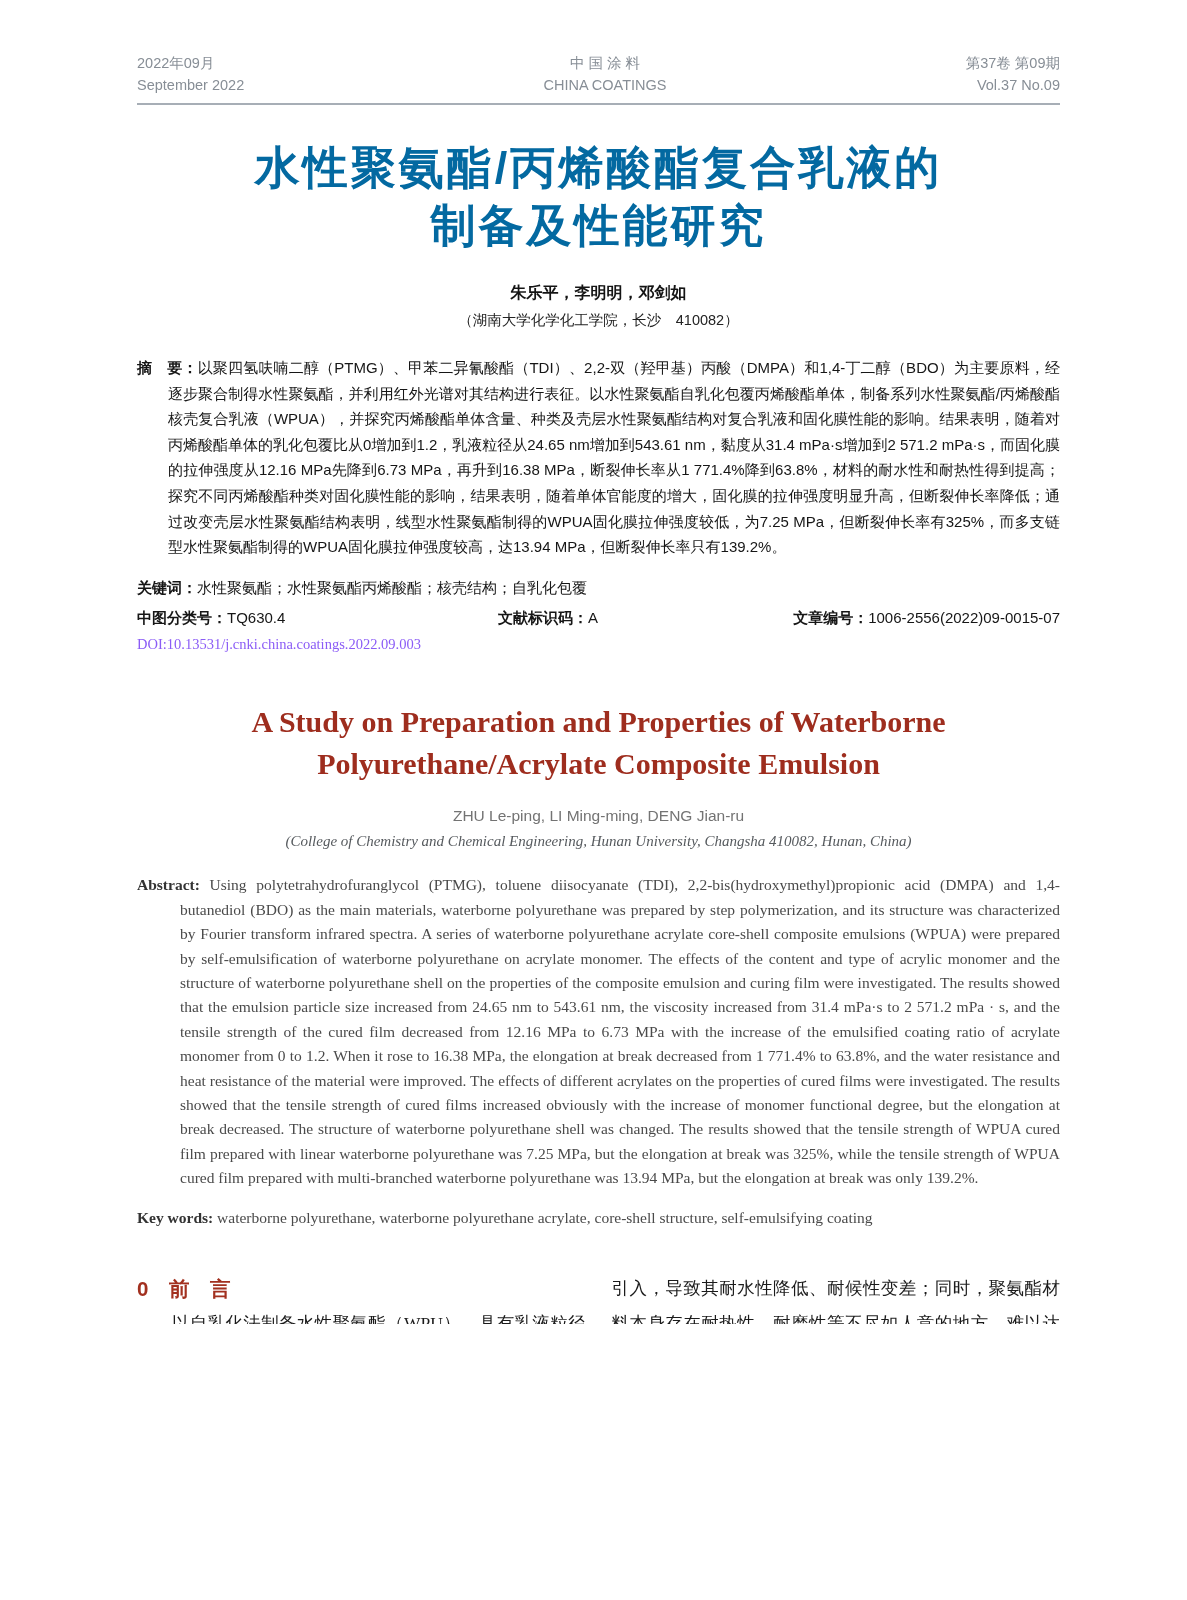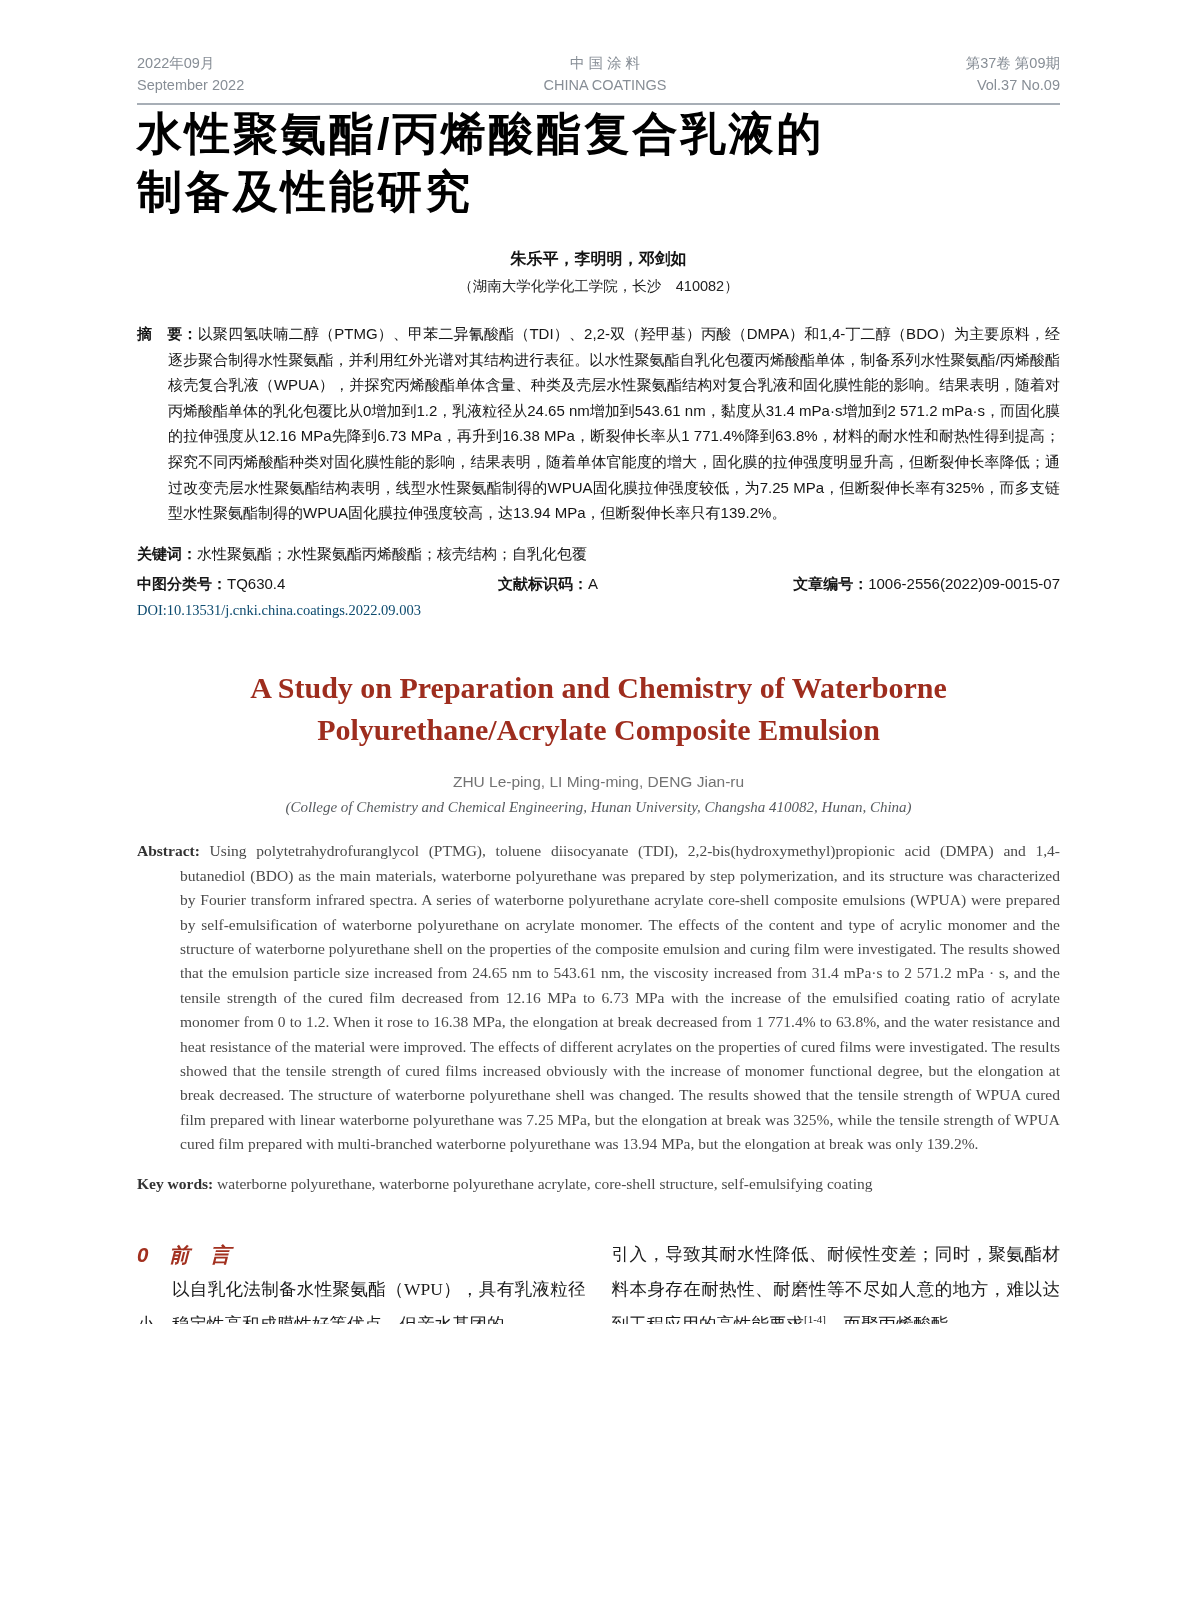--- a/index.html
+++ b/index.html
@@ -18,41 +18,41 @@
 
   
   .journal-header { display: flex; justify-content: space-between; color: #878e96; }
   .jh-col { font-size: 14.5px; line-height: 22px; }
   .jh-center { text-align: center; }
   .jh-right { text-align: right; }
   .header-rule { border: none; border-top: 2px solid #a7aeb6; margin: 7px 0 0 0; }
 
   
   .cn-title {
-    text-align: left;
-    color: #000000; font-weight: 900;
+    margin-top: 34px; text-align: center;
+    color: #0369a1; font-weight: 900;
     font-size: 45px; line-height: 58px; letter-spacing: 3px;
   }
   .cn-authors { margin-top: 28px; text-align: center; font-weight: bold; font-size: 16px; color: #141414; }
   .cn-affil { margin-top: 7px; text-align: center; font-size: 14.5px; color: #232323; }
 
   
   .cn-abstract {
     margin-top: 25px; font-size: 15px; line-height: 25.6px;
     color: #161616; text-align: justify;
     padding-left: 31px; text-indent: -31px;
   }
   .cn-abstract .lbl, .cn-keywords .lbl, .class-row .lbl { font-weight: bold; }
   .cn-keywords { margin-top: 1px; font-size: 15px; line-height: 25.6px; color: #161616; }
 
   .class-row { display: flex; margin-top: 9px; font-size: 15px; color: #161616; gap: 20px; }
   .cr-1 { width: 341px; }
   .cr-2 { flex: 1; }
   .cr-3 { text-align: right; }
-  .doi-line { margin-top: 8px; font-family: "Liberation Serif", serif; font-size: 14.5px; color: #0c4a6e; }
+  .doi-line { margin-top: 8px; font-family: "Liberation Serif", serif; font-size: 14.5px; color: #8b5cf6; }
 
   
   .en-title {
     margin-top: 48px; text-align: center;
     font-family: "Liberation Serif", serif; font-weight: bold;
     font-size: 30px; line-height: 42px; color: #9e2d1e;
   }
   .en-authors { margin-top: 22px; text-align: center; font-size: 15.5px; color: #737373; }
   .en-affil {
     margin-top: 8px; text-align: center;
@@ -72,21 +72,20 @@
     margin-top: 1px; font-family: "Liberation Serif", serif;
     font-size: 15.5px; line-height: 24.4px; color: #4a4a4a;
   }
 
   
   .intro { display: flex; gap: 26px; margin-top: 40px; }
   .intro-col { flex: 1; min-width: 0; }
   .sec-heading {
     color: #a2301f; font-weight: bold; font-size: 20.5px; line-height: 35px;
     font-family: "Liberation Sans", sans-serif;
-    font-style: italic;
   }
   .intro p {
     margin: 0; font-family: "Liberation Serif", serif;
     font-size: 17.5px; line-height: 35px; text-align: justify; color: #1b1b1b;
   }
   .indent-2em { text-indent: 2em; }
   .intro sup { font-size: 11px; line-height: 0; vertical-align: super; }
 
   
   .footnote-rule { border: none; border-top: 2px solid #bac4cc; margin: 11px 0 0 0; }
@@ -136,21 +135,21 @@
   <div class="cn-keywords"><span class="lbl">关键词：</span><span>水性聚氨酯；水性聚氨酯丙烯酸酯；核壳结构；自乳化包覆</span></div>
 
   <div class="class-row">
     <div class="cr-1"><span class="lbl">中图分类号：</span><span>TQ630.4</span></div>
     <div class="cr-2"><span class="lbl">文献标识码：</span><span>A</span></div>
     <div class="cr-3"><span class="lbl">文章编号：</span><span>1006-2556(2022)09-0015-07</span></div>
   </div>
   <div class="doi-line">DOI:10.13531/j.cnki.china.coatings.2022.09.003</div>
 
   <div class="en-title">
-    <div>A Study on Preparation and Chemistry of Waterborne</div>
+    <div>A Study on Preparation and Properties of Waterborne</div>
     <div>Polyurethane/Acrylate Composite Emulsion</div>
   </div>
   <div class="en-authors">ZHU Le-ping, LI Ming-ming, DENG Jian-ru</div>
   <div class="en-affil">(College of Chemistry and Chemical Engineering, Hunan University, Changsha 410082, Hunan, China)</div>
 
   <p class="en-abstract"><span class="lbl">Abstract:</span> <span>Using polytetrahydrofuranglycol (PTMG), toluene diisocyanate (TDI), 2,2-bis(hydroxymethyl)propionic acid (DMPA) and 1,4-butanediol (BDO) as the main materials, waterborne polyurethane was prepared by step polymerization, and its structure was characterized by Fourier transform infrared spectra. A series of waterborne polyurethane acrylate core-shell composite emulsions (WPUA) were prepared by self-emulsification of waterborne polyurethane on acrylate monomer. The effects of the content and type of acrylic monomer and the structure of waterborne polyurethane shell on the properties of the composite emulsion and curing film were investigated. The results showed that the emulsion particle size increased from 24.65 nm to 543.61 nm, the viscosity increased from 31.4 mPa·s to 2 571.2 mPa · s, and the tensile strength of the cured film decreased from 12.16 MPa to 6.73 MPa with the increase of the emulsified coating ratio of acrylate monomer from 0 to 1.2. When it rose to 16.38 MPa, the elongation at break decreased from 1 771.4% to 63.8%, and the water resistance and heat resistance of the material were improved. The effects of different acrylates on the properties of cured films were investigated. The results showed that the tensile strength of cured films increased obviously with the increase of monomer functional degree, but the elongation at break decreased. The structure of waterborne polyurethane shell was changed. The results showed that the tensile strength of WPUA cured film prepared with linear waterborne polyurethane was 7.25 MPa, but the elongation at break was 325%, while the tensile strength of WPUA cured film prepared with multi-branched waterborne polyurethane was 13.94 MPa, but the elongation at break was only 139.2%.</span></p>
 
   <div class="en-keywords"><span class="lbl">Key words:</span> <span>waterborne polyurethane, waterborne polyurethane acrylate, core-shell structure, self-emulsifying coating</span></div>
 
   <div class="intro">

